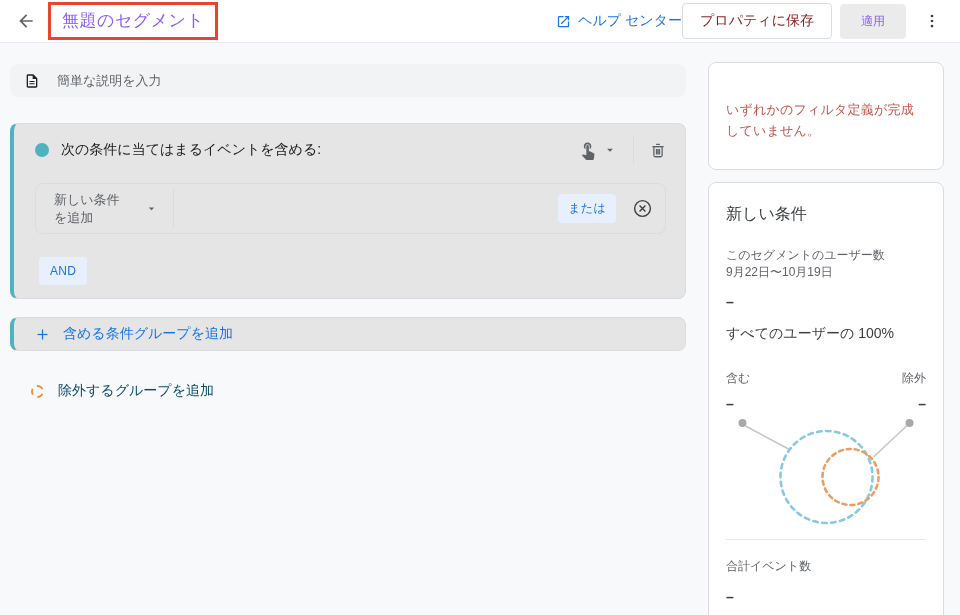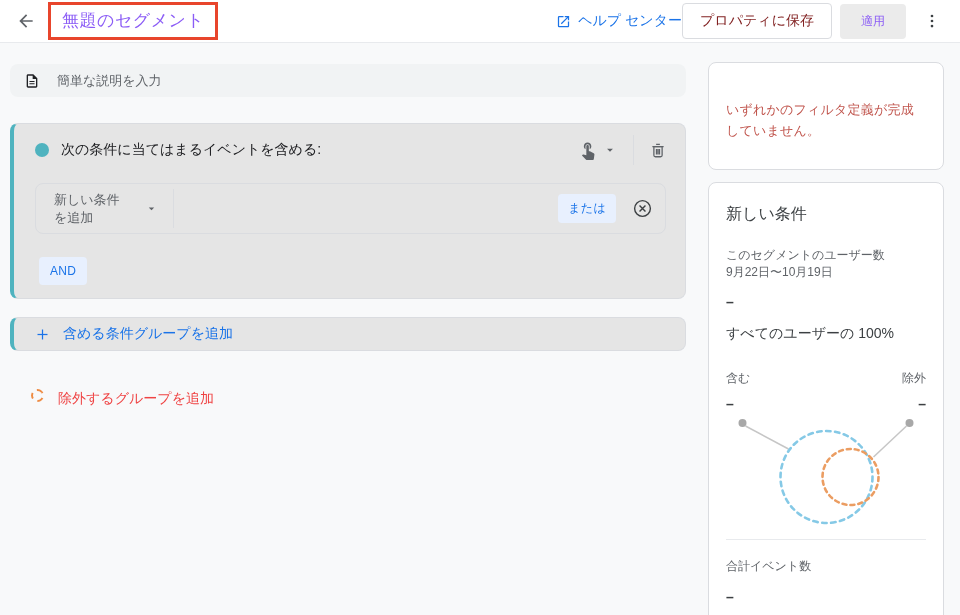--- a/index.html
+++ b/index.html
@@ -80,21 +80,21 @@
   .and-chip { display: inline-block; margin: 23px 0 0 25px; padding: 7px 11px; }
 
   
   .add-group-card {
     margin-top: 18px; height: 34px; display: flex; align-items: center;
     padding: 0 21px; gap: 13px; cursor: pointer;
   }
   .add-group-label { color: #1a73e8; font-size: 14px; }
   .exclude-row { margin: 31px 0 0 21px; display: flex; align-items: center; gap: 14px; cursor: pointer; }
   .dashed-circle { width: 13px; height: 13px; border: 2px dashed #ee8c44; border-radius: 50%; flex: none; }
-  .exclude-label { color: #ef4444; font-size: 14px; margin-top: 8px; }
+  .exclude-label { color: #0c4a6e; font-size: 14px; }
 
   
   .side-card { background: #fff; border: 1px solid #dadce0; border-radius: 8px; }
   .error-card { padding: 37px 17px 27px; font-size: 13px; color: #c0544c; line-height: 1.6; letter-spacing: .2px; }
   .summary-card { margin-top: 12px; padding: 21px 17px 27px; }
   .summary-title { font-size: 16px; color: #3c4043; }
   .sum-label { margin-top: 22px; font-size: 12px; color: #5f6368; line-height: 1.45; }
   .sum-dash { margin-top: 13px; font-size: 14px; color: #3c4043; font-weight: 700; }
   .sum-percent { margin-top: 15px; font-size: 14px; color: #3c4043; }
   .venn-labels { margin-top: 27px; display: flex; justify-content: space-between; font-size: 12px; color: #5f6368; }

